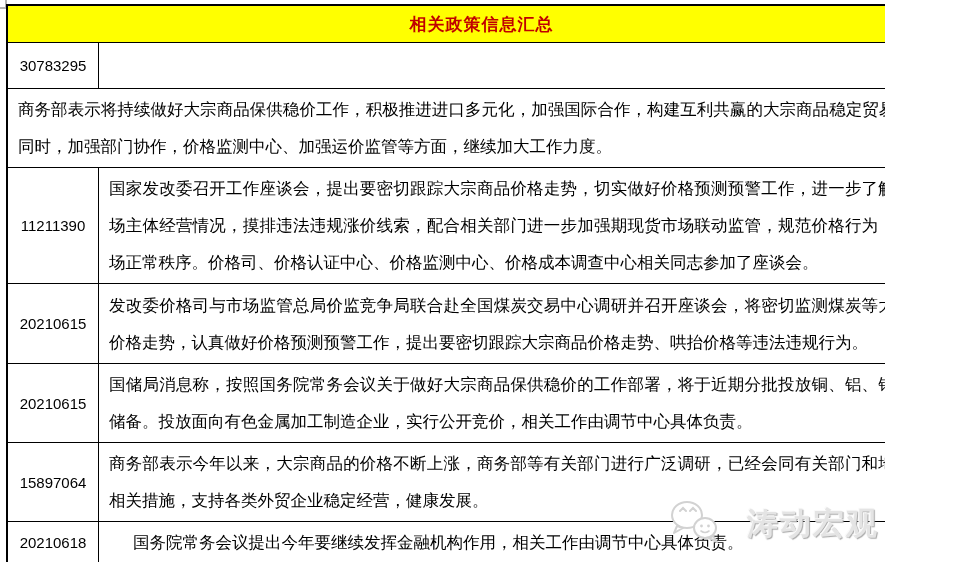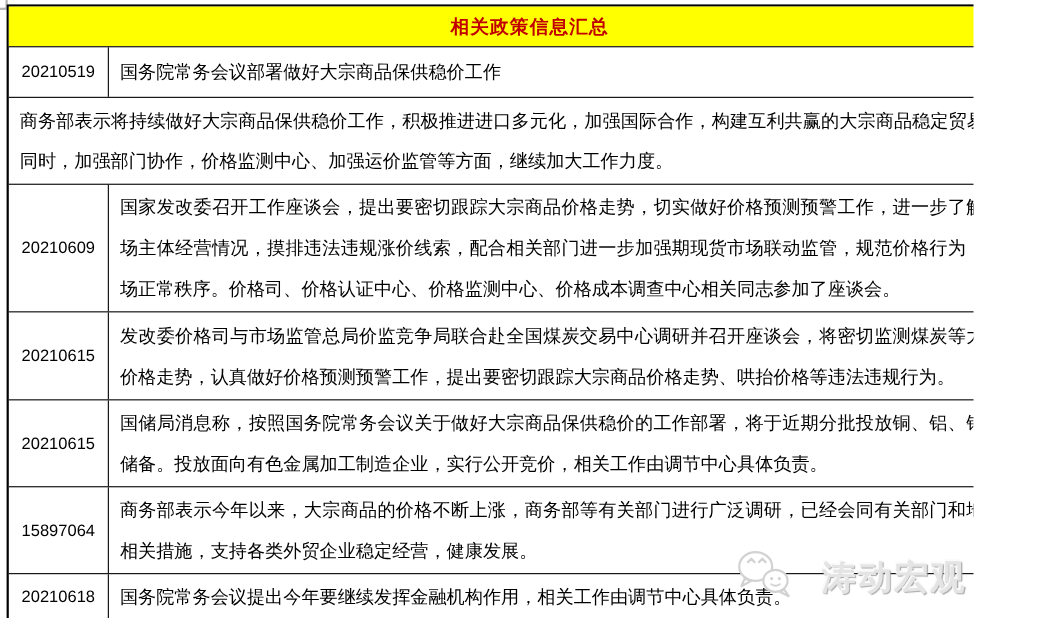--- a/index.html
+++ b/index.html
@@ -38,21 +38,21 @@
   .text-cell .body-text {
     display:block; width:100%;
     font-size:16.5px; line-height:37px; color:#000000;
     text-align:justify; text-justify:inter-character;
   }
 
   .h-one   { min-height:46px; }
   .h-two   { min-height:74px; }
   .h-three { min-height:113px; }
   .h-two-b { min-height:80px; }
-  .h-last  { min-height:39px; }
+  .h-last  { min-height:39px;gap:24px; }
 
   
   .watermark {
     position:absolute; right:6px; top:498px;
     display:flex; align-items:center; gap:24px; pointer-events:none;
   }
   .watermark-text {
     font-size:31px; font-weight:bold; letter-spacing:2px;
     color:#e4e4e4;
     text-shadow:-1px -1px 0 #fafafa, 1px 1px 1px #a8a8a8;
@@ -76,34 +76,31 @@
 
   <div class="corner-tl"></div>
 
   <div class="policy-table">
 
     <div class="t-row header-row">
       <span class="header-title">相关政策信息汇总</span>
     </div>
 
     <div class="t-row h-one">
-      <div class="date-cell">20210519</div>
-      <div class="text-cell">
-        <span class="body-text">国务院常务会议部署做好大宗商品保供稳价工作</span>
-      </div>
+      <div class="date-cell">30783295</div>
     </div>
 
     <div class="t-row h-two">
       <div class="text-cell">
         <span class="body-text">商务部表示将持续做好大宗商品保供稳价工作，积极推进进口多元化，加强国际合作，构建互利共赢的大宗商品稳定贸易渠道。同时，加强部门协作，价格监测中心、加强运价监管等方面，继续加大工作力度。</span>
       </div>
     </div>
 
     <div class="t-row h-three">
-      <div class="date-cell">20210609</div>
+      <div class="date-cell">11211390</div>
       <div class="text-cell">
         <span class="body-text">国家发改委召开工作座谈会，提出要密切跟踪大宗商品价格走势，切实做好价格预测预警工作，进一步了解相关市场主体经营情况，摸排违法违规涨价线索，配合相关部门进一步加强期现货市场联动监管，规范价格行为，维护市场正常秩序。价格司、价格认证中心、价格监测中心、价格成本调查中心相关同志参加了座谈会。</span>
       </div>
     </div>
 
     <div class="t-row h-two-b">
       <div class="date-cell">20210615</div>
       <div class="text-cell">
         <span class="body-text">发改委价格司与市场监管总局价监竞争局联合赴全国煤炭交易中心调研并召开座谈会，将密切监测煤炭等大宗商品价格走势，认真做好价格预测预警工作，提出要密切跟踪大宗商品价格走势、哄抬价格等违法违规行为。</span>
       </div>

